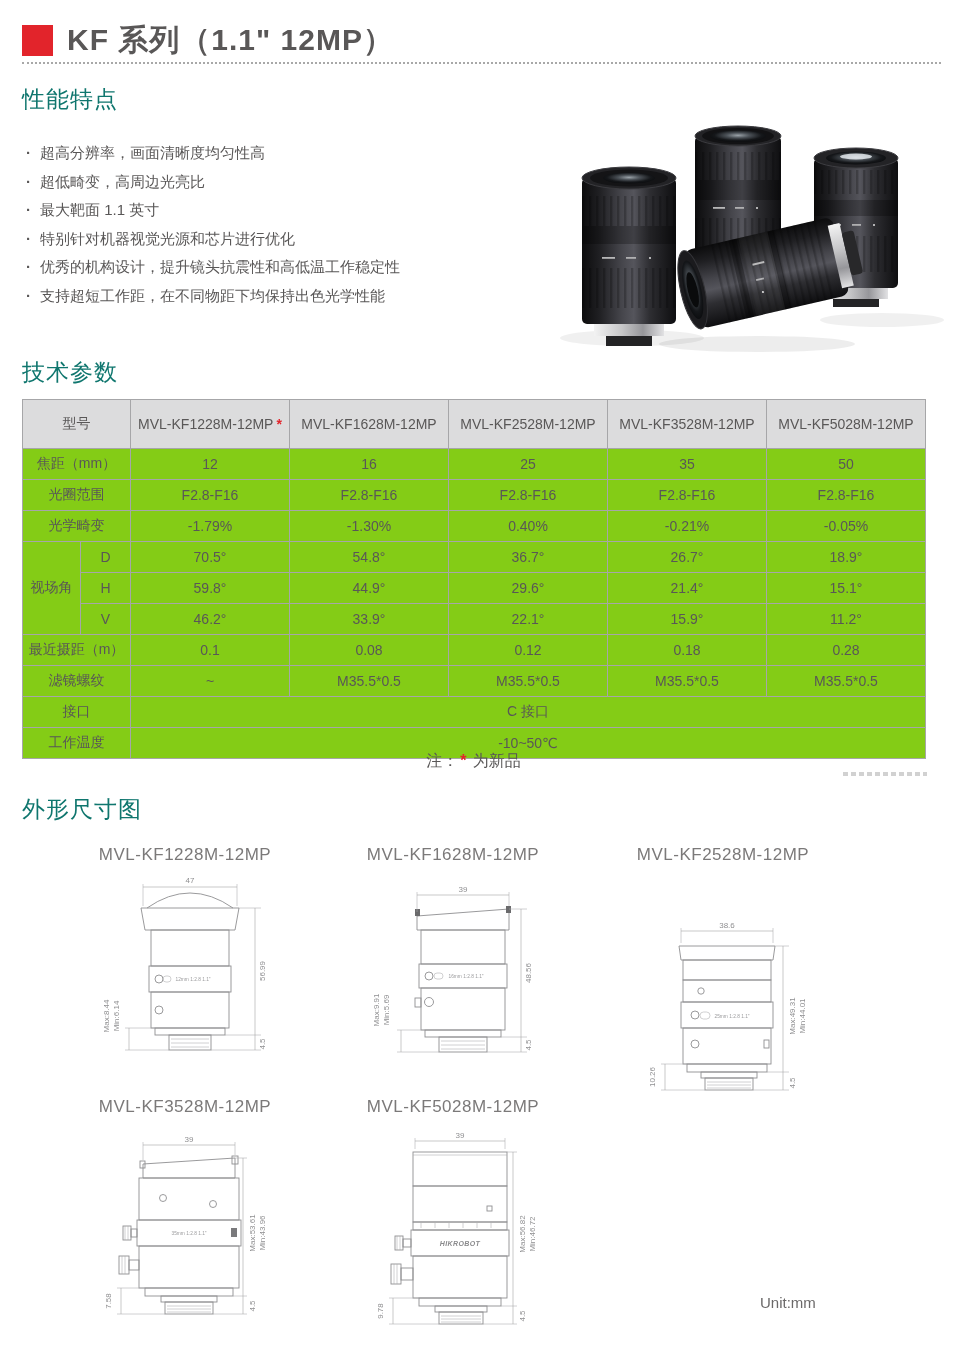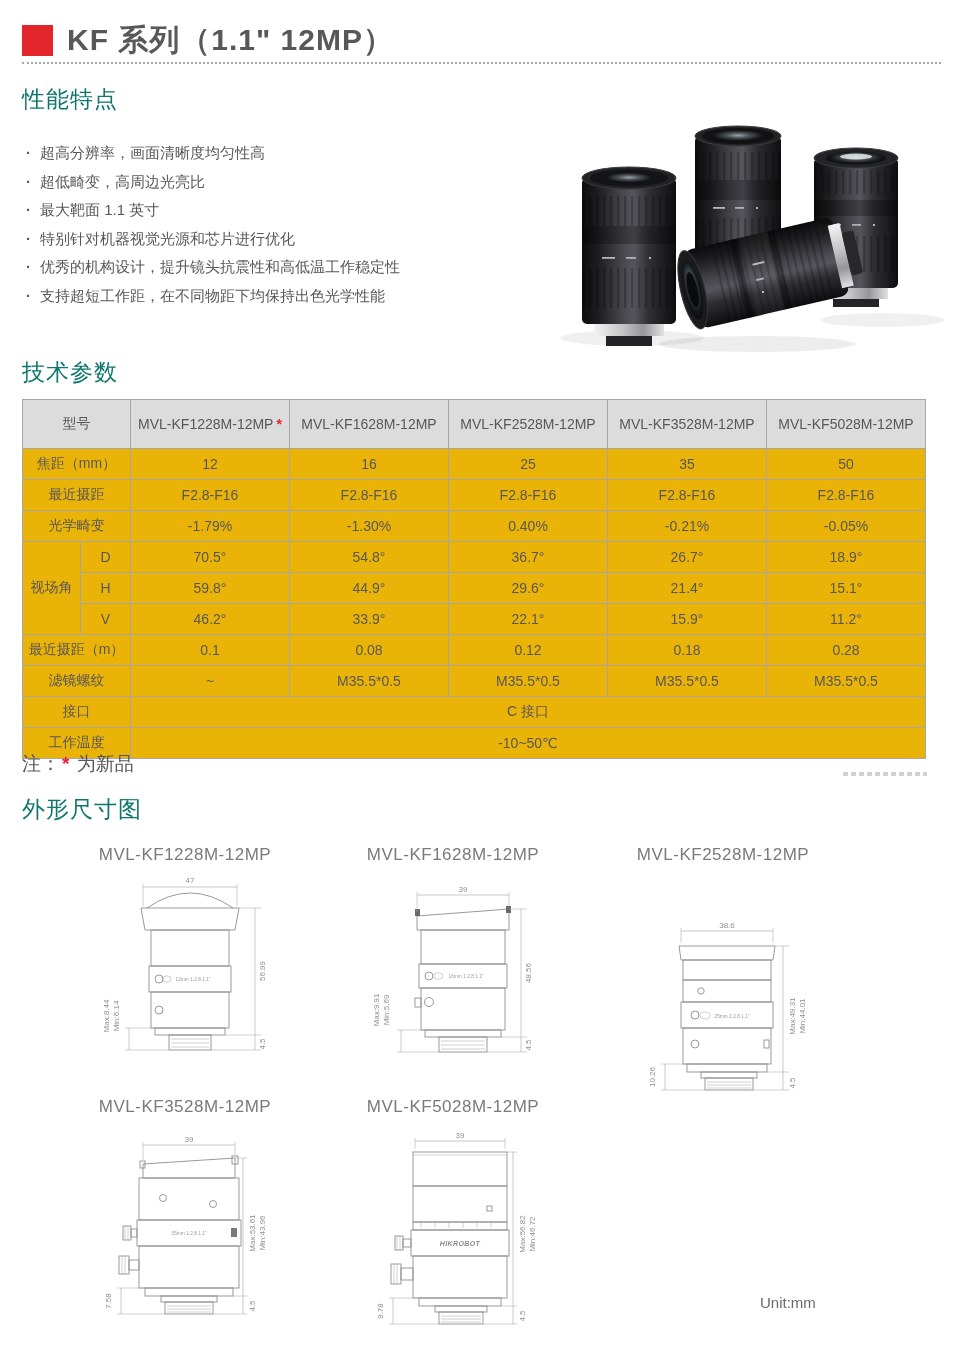--- a/index.html
+++ b/index.html
@@ -24,23 +24,23 @@
   .features li::before{content:"·";position:absolute;left:2px;top:0;font-weight:bold;color:#595757;}
   
   .photo{position:absolute;left:552px;top:104px;width:410px;height:252px;}
   
   .spec-table{position:absolute;left:22px;top:399px;width:903px;border-collapse:collapse;table-layout:fixed;}
   .spec-table th,.spec-table td{
     border:1px solid #a6a6a8;font-size:14px;font-weight:normal;color:#595757;
     text-align:center;vertical-align:middle;padding:0;white-space:nowrap;overflow:hidden;margin-top:44px;
   }
   .spec-table thead th{background:#dcdcdd;height:48px;}
-  .spec-table tbody td{height:30px;background:#eab308;}
+  .spec-table tbody td{height:30px;background:#84cc16;}
   .star{color:#e2242b;font-weight:bold;margin-left:3px;}
-  .note{position:absolute;left:22px;top:751px;width:903px;text-align:left;font-size:19px;color:#595757;}
+  .note{position:absolute;left:22px;top:751px;width:903px;text-align:center;font-size:16px;color:#595757;}
   .note .star{margin:0 2px;}
   .artifact{position:absolute;left:843px;top:772px;width:84px;height:4px;opacity:.85;
     background:repeating-linear-gradient(90deg,#c9c9c9 0 5px,transparent 5px 8px);}
   
   .fig-title{position:absolute;width:260px;text-align:center;font-size:17px;color:#7b7979;letter-spacing:.5px;white-space:nowrap;}
   #ft1{left:55px;top:845px;}  #ft2{left:323px;top:845px;}  #ft3{left:593px;top:845px;}
   #ft4{left:55px;top:1097px;} #ft5{left:323px;top:1097px;}
   .fig{position:absolute;}
   #f1{left:95px;top:868px;}  #f2{left:363px;top:878px;} #f3{left:625px;top:876px;margin-top:40px;}
   #f4{left:85px;top:1128px;} #f5{left:355px;top:1126px;}
@@ -216,21 +216,21 @@
   <tbody>
     <tr>
       <td colspan="2">焦距（mm）</td>
       <td>12</td>
       <td>16</td>
       <td>25</td>
       <td>35</td>
       <td>50</td>
     </tr>
     <tr>
-      <td colspan="2">最近摄距</td>
+      <td colspan="2">光圈范围</td>
       <td>F2.8-F16</td>
       <td>F2.8-F16</td>
       <td>F2.8-F16</td>
       <td>F2.8-F16</td>
       <td>F2.8-F16</td>
     </tr>
     <tr>
       <td colspan="2">光学畸变</td>
       <td>-1.79%</td>
       <td>-1.30%</td>

